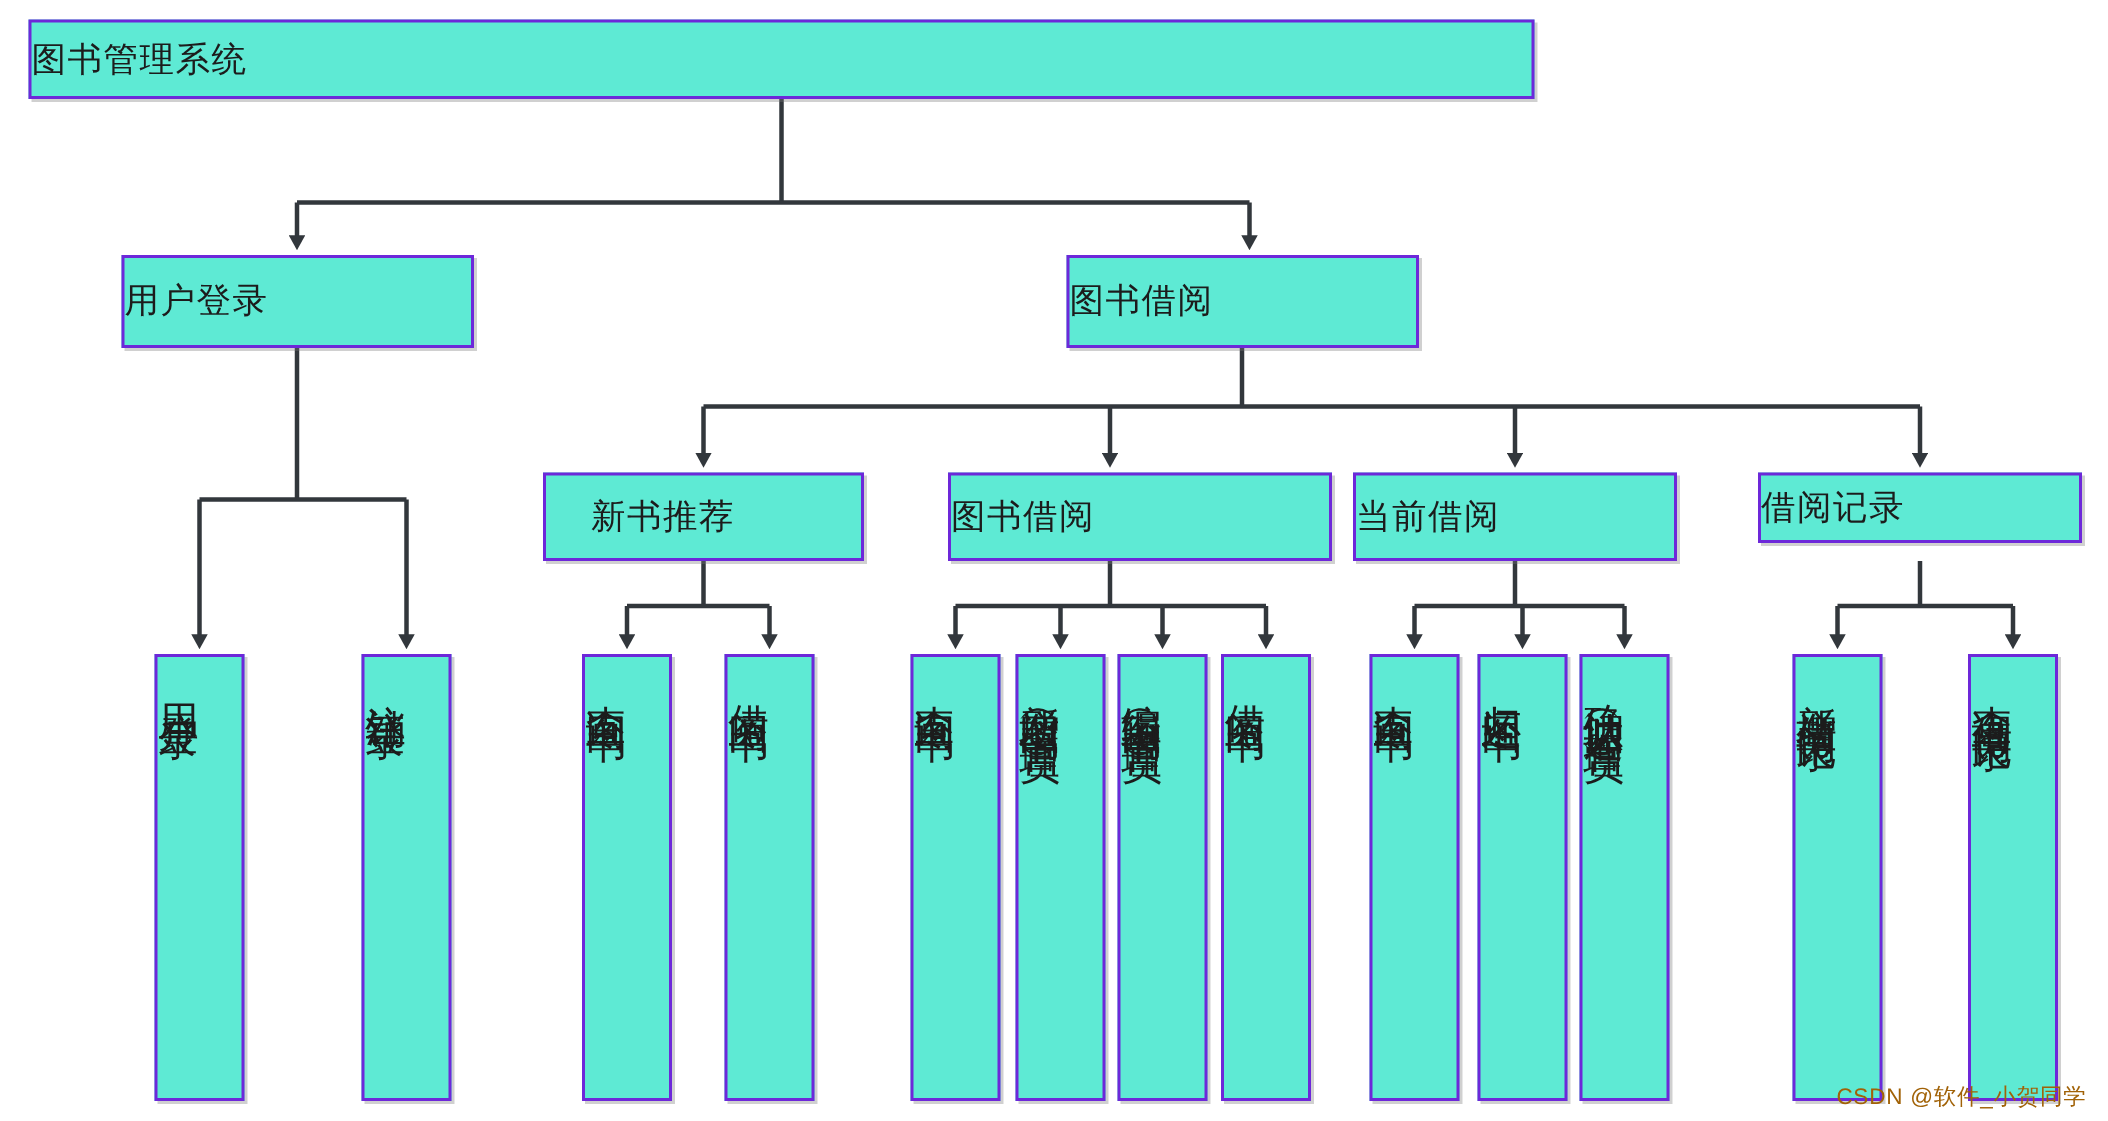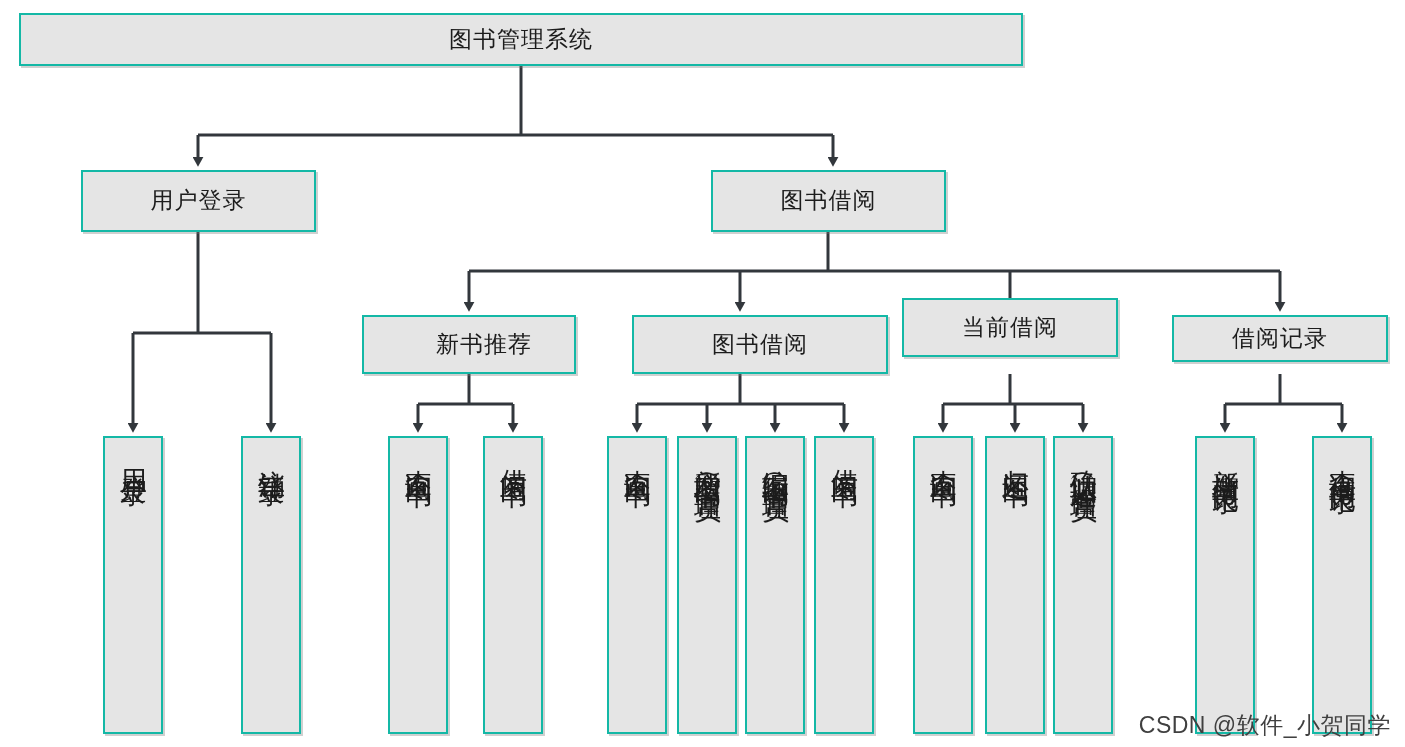--- a/index.html
+++ b/index.html
@@ -20,26 +20,25 @@
   svg#wires {
     position: absolute;
     left: 0;
     top: 0;
     width: 1405px;
     height: 747px;
   }
   .node {
     position: absolute;
     box-sizing: border-box;
-    background: #e5e5e5;
-    border: 2px solid #14b8a6;
+    background: #5eead4;
+    border: 2px solid #6d28d9;
     box-shadow: 2px 2px 0 rgba(120,120,120,0.35);
     display: flex;
     align-items: center;
-    justify-content: center;
     color: #1c1c1c;
     z-index: 2;
   }
   .node .label {
     display: block;
     text-align: center;
     line-height: 1.12;
   }
   .node.horiz .label {
     font-size: 23px;
@@ -58,22 +57,22 @@
     text-orientation: upright;
     font-size: 27px;
     letter-spacing: 4px;
     line-height: 1;
     transform: none;
   }
   .watermark {
     position: absolute;
     right: 14px;
     bottom: 6px;
-    font-size: 23px;
-    color: #404040;
+    font-size: 15px;
+    color: #a16207;
     z-index: 5;
     white-space: nowrap;
     letter-spacing: 0.5px;
   }
 </style>
 </head>
 <body>
 
 <div id="canvas">
 
@@ -137,21 +136,21 @@
   <div class="node horiz" style="left:711px; top:170px; width:235px; height:62px;">
     <span class="label">图书借阅</span>
   </div>
 
   <div class="node horiz" style="left:362px; top:315px; width:214px; height:59px;padding-left:30px;">
     <span class="label">新书推荐</span>
   </div>
   <div class="node horiz" style="left:632px; top:315px; width:256px; height:59px;">
     <span class="label">图书借阅</span>
   </div>
-  <div class="node horiz" style="left:902px; top:298px; width:216px; height:59px;">
+  <div class="node horiz" style="left:902px; top:315px; width:216px; height:59px;">
     <span class="label">当前借阅</span>
   </div>
   <div class="node horiz" style="left:1172px; top:315px; width:216px; height:47px;">
     <span class="label">借阅记录</span>
   </div>
 
   <div class="node vert" style="left:103px; top:436px; width:60px; height:298px;">
     <span class="label">用户登录</span>
   </div>
   <div class="node vert" style="left:241px; top:436px; width:60px; height:298px;">

